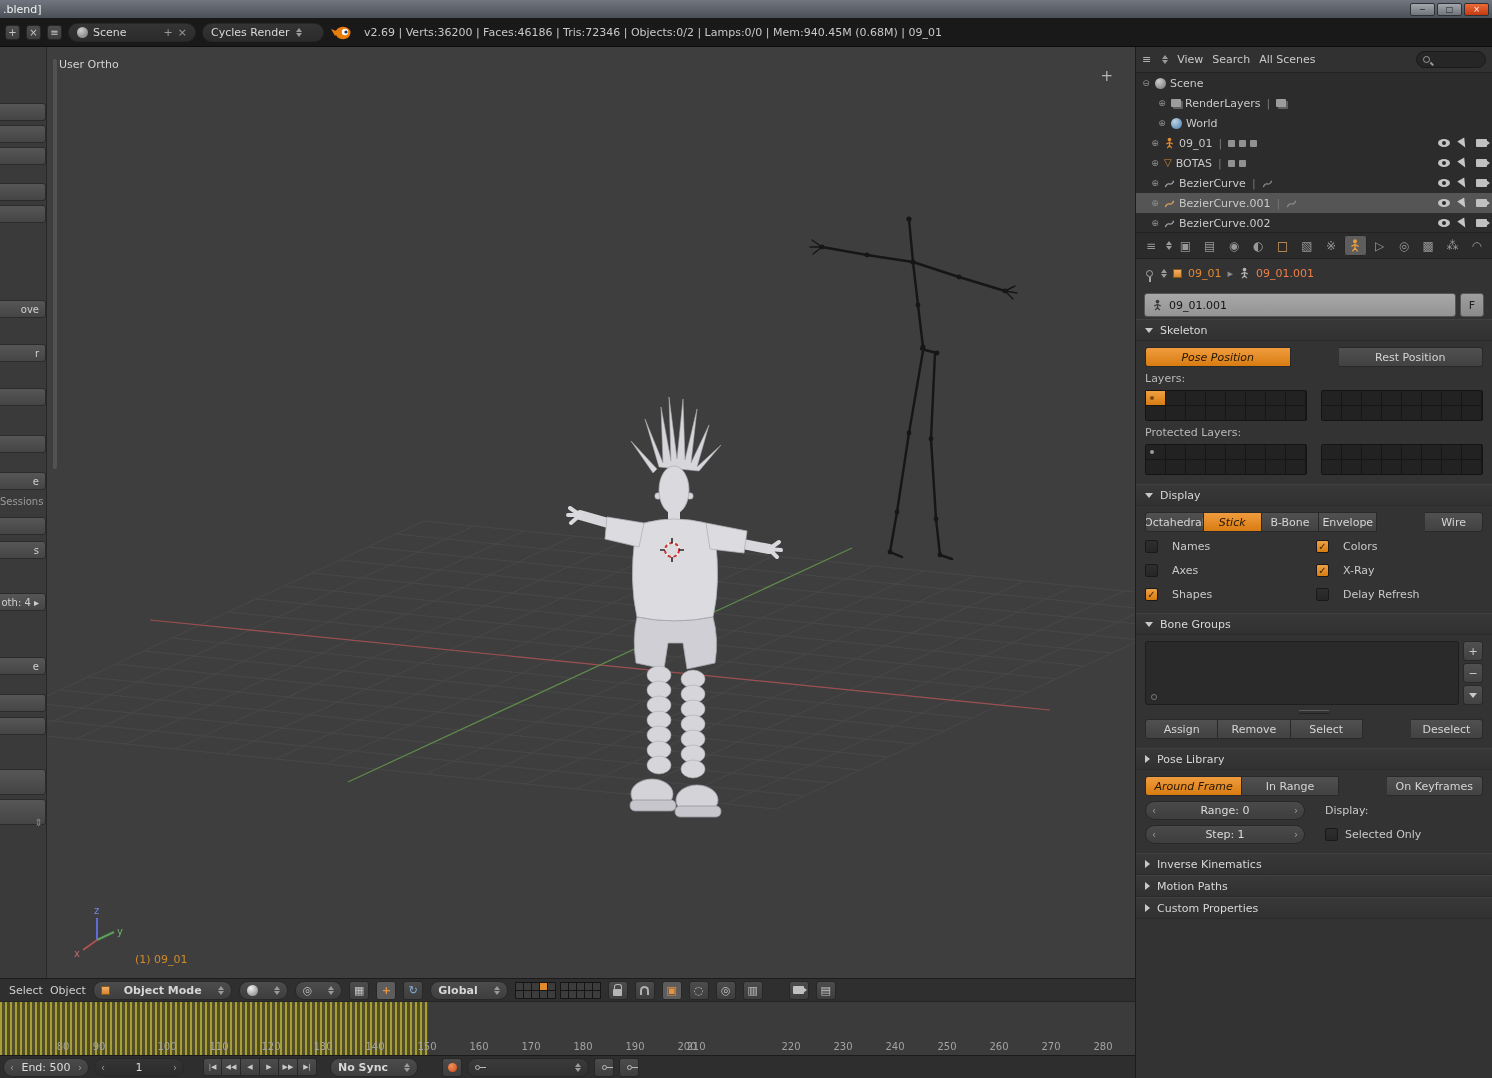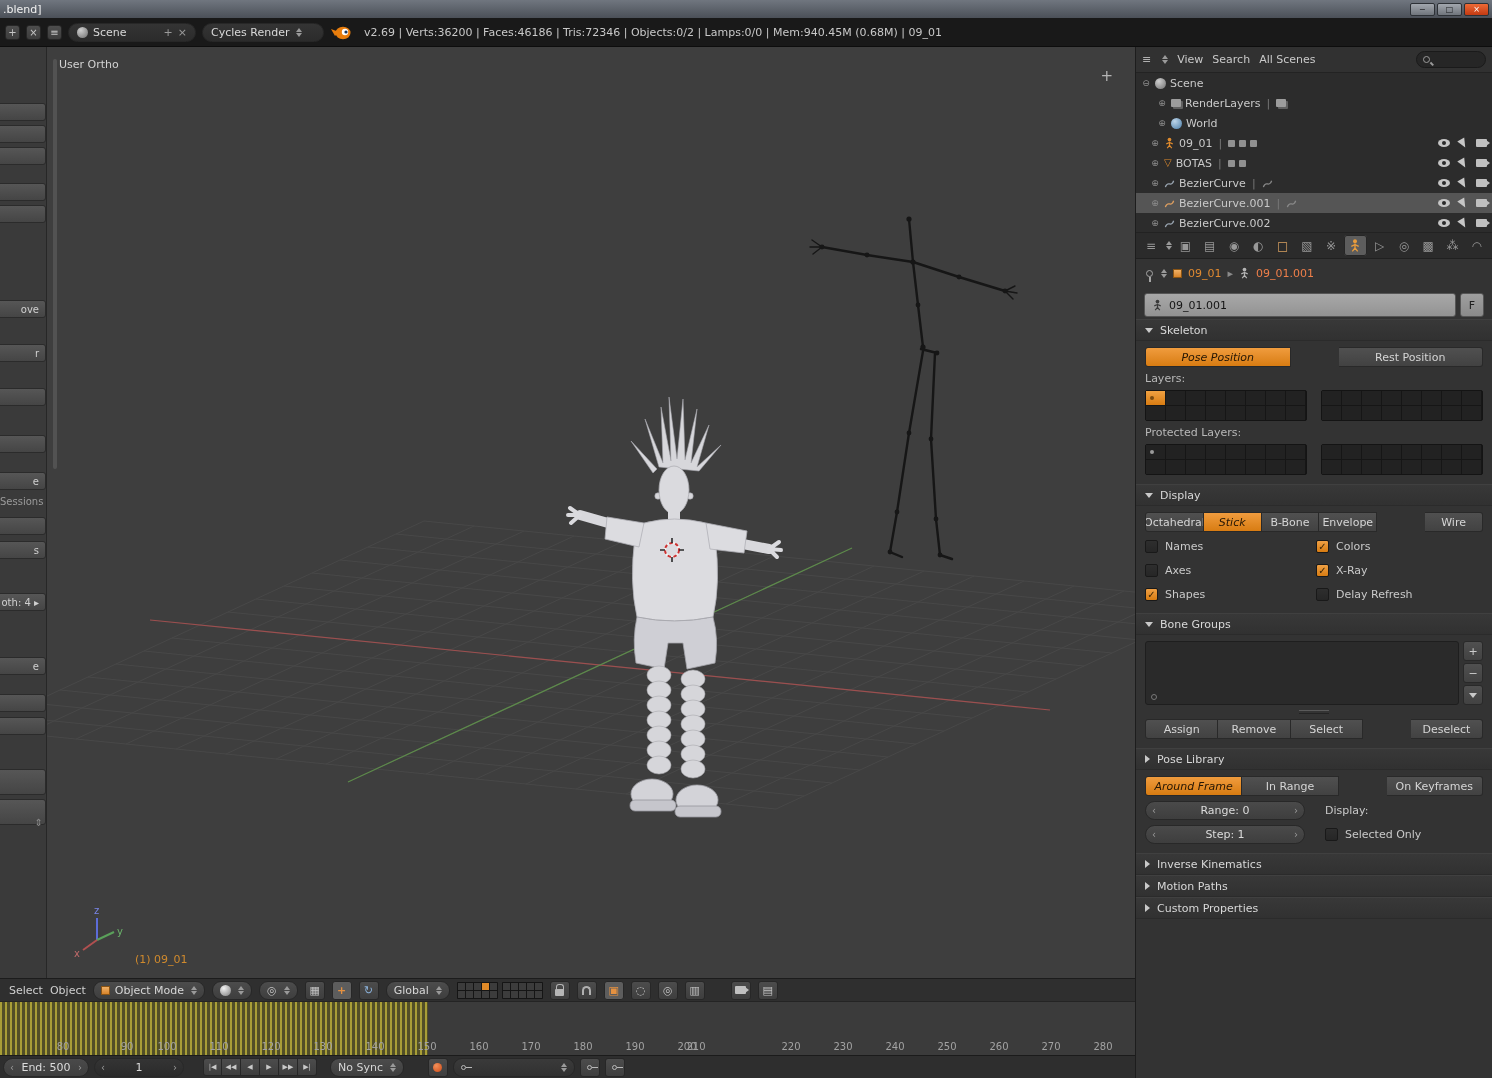--- a/index.html
+++ b/index.html
@@ -83,39 +83,39 @@
   .seg>div:last-child{border-radius:0 3px 3px 0;margin-left:48px;}
   .seg>div.on{background:linear-gradient(#f09c3e,#d87c12);color:#241605;font-style:italic;}
   .flabel{color:#b8b8b8;}
   .gridrow{display:flex;gap:14px;}
   .layer-grid{display:grid;grid-template-columns:repeat(8,19px);grid-auto-rows:14px;gap:1px;background:#161616;border:1px solid #141414;border-radius:2px;width:163px;}
   .gcell{background:#222;position:relative;}
   .gcell.on{background:linear-gradient(#f0a142,#d87c12);}
   .gcell.dot::after{content:'';position:absolute;left:4px;top:5px;width:4px;height:4px;border-radius:50%;background:#9a9a9a;}
   .gcell.on.dot::after{background:#7a4b10;}
   .cbrow{display:flex;height:19px;align-items:center;}
-  .cb-half{width:50%;display:flex;gap:7px;align-items:flex-end;color:#c9c9c9;}
+  .cb-half{width:50%;display:flex;gap:14px;align-items:flex-end;color:#c9c9c9;}
   .cb-half.rt{padding-left:2px;}
   .cbx{width:13px;height:13px;border-radius:2px;background:linear-gradient(#2e2e2e,#262626);border:1px solid #191919;display:flex;align-items:center;justify-content:center;font-size:10px;color:transparent;}
   .cbx.on{background:linear-gradient(#efa044,#d87c12);color:#3a2406;}
   .bg-wrap{display:flex;}
   .bg-list{flex:1;height:64px;background:#2a2a2a;border:1px solid #1e1e1e;border-radius:3px;position:relative;}
   .bg-list .corner{position:absolute;left:5px;bottom:4px;width:6px;height:6px;border:1.5px solid #787878;border-radius:50%;}
   .sidecol{display:flex;flex-direction:column;gap:2px;width:20px;margin-left:4px;height:64px;}
   .sbtn{width:20px;height:20px;background:linear-gradient(#505050,#424242);border:1px solid #292929;border-radius:3px;display:flex;align-items:center;justify-content:center;color:#ccc;font-size:11px;}
   .grip{width:30px;height:4px;margin:0 auto;border-top:1px solid #5a5a5a;border-bottom:1px solid #232323;}
   .grow{display:flex;align-items:center;}
   .pillnum{width:160px;height:19px;background:linear-gradient(#4a4a4a,#3e3e3e);border:1px solid #282828;border-radius:10px;display:flex;align-items:center;justify-content:center;color:#dcdcdc;position:relative;}
   .pillnum .la{position:absolute;left:6px;color:#9a9a9a;font-size:10px;}
   .pillnum .ra{position:absolute;right:6px;color:#9a9a9a;font-size:10px;}
   .grow .rside{margin-left:20px;display:flex;gap:7px;align-items:center;color:#c9c9c9;}
 
   
   .v3dhead{position:absolute;left:0;top:978px;width:1135px;height:24px;background:#2f2f2f;border-top:1px solid #1c1c1c;border-bottom:1px solid #242424;display:flex;align-items:center;gap:7px;padding:0 9px;color:#cfcfcf;}
-  .hbtn{height:19px;background:linear-gradient(#4c4c4c,#3e3e3e);border:1px solid #272727;border-radius:9px;display:flex;align-items:center;gap:5px;padding:0 7px;color:#d6d6d6;}
+  .hbtn{height:19px;background:linear-gradient(#4c4c4c,#3e3e3e);border:1px solid #272727;border-radius:9px;display:flex;align-items:center;gap:14px;padding:0 7px;color:#d6d6d6;font-weight:bold;}
   .ibtn{width:20px;height:19px;background:linear-gradient(#4c4c4c,#3e3e3e);border:1px solid #272727;border-radius:3px;display:flex;align-items:center;justify-content:center;color:#c5c5c5;font-size:11px;}
   .ibtn.pressed{background:#5d5d5d;}
   .ibtn .o{color:#e59140;}
   .cube-s{width:9px;height:9px;background:linear-gradient(#f0b066,#d8842a);border:1px solid #8a5414;}
   .sphere-s{width:11px;height:11px;border-radius:50%;background:radial-gradient(circle at 35% 30%,#f2f2f2,#7a7a7a);}
   .hdr-grid{display:grid;grid-template-columns:repeat(5,7px);grid-auto-rows:7px;gap:1px;background:#151515;padding:1px;border-radius:1px;}
   .hdr-grid .gcell{background:#3c3c3c;}
   .hdr-grid .gcell.on{background:#e08a28;}
   .lock-ic{width:9px;height:7px;background:#b5b5b5;border-radius:1px;position:relative;margin-top:4px;}
   .lock-ic::before{content:'';position:absolute;top:-5px;left:1px;width:6px;height:5px;border:1.5px solid #b5b5b5;border-bottom:none;border-radius:3px 3px 0 0;}
@@ -753,21 +753,21 @@
     <div class="ibtn">
         <span class="ocam"></span>
       </div>
     <div class="ibtn">▤</div>
   </div>
 
   <div class="ruler">
     <div class="kf-stripes"></div>
     <div id="ruler-ticks">
         <span class="tick" style="left: 63px;">80</span>
-        <span class="tick" style="left: 127px;">90</span>
+        <span class="tick" style="left: 99px;">90</span>
         <span class="tick" style="left: 167px;">100</span>
         <span class="tick" style="left: 219px;">110</span>
         <span class="tick" style="left: 271px;">120</span>
         <span class="tick" style="left: 323px;">130</span>
         <span class="tick" style="left: 375px;">140</span>
         <span class="tick" style="left: 427px;">150</span>
         <span class="tick" style="left: 479px;">160</span>
         <span class="tick" style="left: 531px;">170</span>
         <span class="tick" style="left: 583px;">180</span>
         <span class="tick" style="left: 635px;">190</span>

